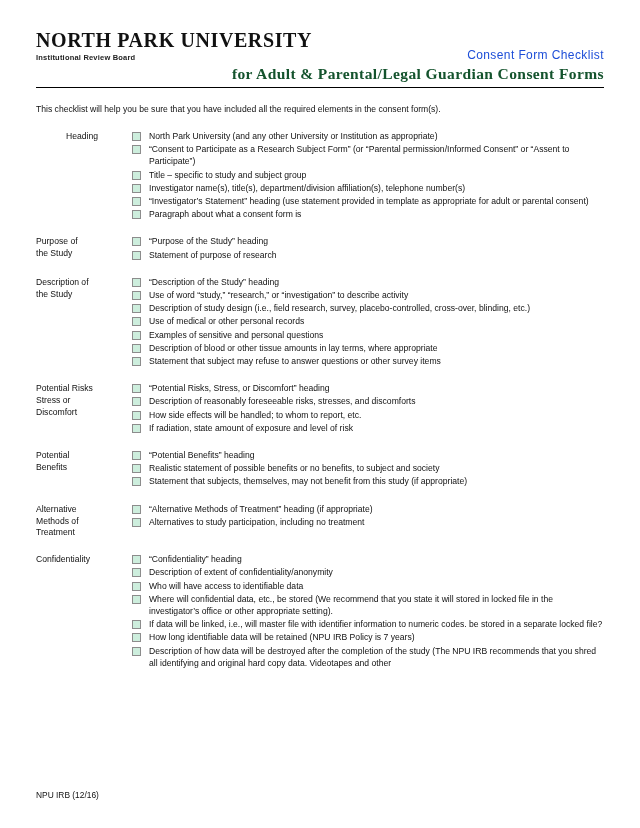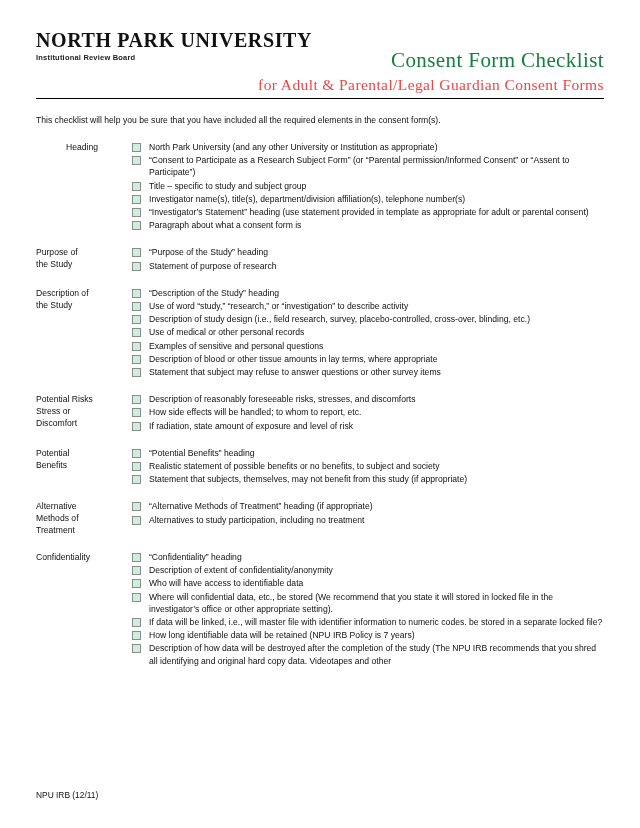--- a/index.html
+++ b/index.html
@@ -38,31 +38,32 @@
     font-weight: bold;
     color: #222222;
     letter-spacing: 0.2px;
     margin-top: 2px;
   }
   .title-block {
     text-align: right;
     margin-top: -14px;
   }
   .title-line1 {
-    font-family: Liberation Serif, serif;
-    font-size: 21px;
+    font-family: Liberation Sans, sans-serif;
+    font-size: 12px;
     letter-spacing: 0.4px;
-    color: #15803d;
+    color: #1d4ed8;
   }
   .title-line2 {
     font-family: "Liberation Serif", serif;
     font-size: 15.5px;
     letter-spacing: 0.4px;
-    color: #ef4444;
+    color: #14532d;
     margin-top: 3px;
+    font-weight: bold;
   }
   .rule {
     border-bottom: 1.4px solid #000000;
     margin-top: 4px;
   }
   .intro {
     font-size: 8.6px;
     margin-top: 16px;
     margin-bottom: 4px;
     color: #111111;
@@ -217,20 +218,24 @@
       </div>
     </div>
 
     <div class="section">
       <div class="section-label" style="white-space: pre-line;">Potential Risks
 Stress or
 Discomfort</div>
       <div class="section-items">
         <div class="item">
           <span class="checkbox"></span>
+          <span class="item-text">“Potential Risks, Stress, or Discomfort” heading</span>
+        </div>
+        <div class="item">
+          <span class="checkbox"></span>
           <span class="item-text">Description of reasonably foreseeable risks, stresses, and discomforts</span>
         </div>
         <div class="item">
           <span class="checkbox"></span>
           <span class="item-text">How side effects will be handled; to whom to report, etc.</span>
         </div>
         <div class="item">
           <span class="checkbox"></span>
           <span class="item-text">If radiation, state amount of exposure and level of risk</span>
         </div>
@@ -301,15 +306,15 @@
         </div>
         <div class="item">
           <span class="checkbox"></span>
           <span class="item-text">Description of how data will be destroyed after the completion of the study (The NPU IRB recommends that you shred all identifying and original hard copy data. Videotapes and other</span>
         </div>
       </div>
     </div>
 
   </div>
 
-  <div class="footer">NPU IRB (12/11)</div>
+  <div class="footer">NPU IRB (12/16)</div>
 
 </div>
 
 </body></html>

